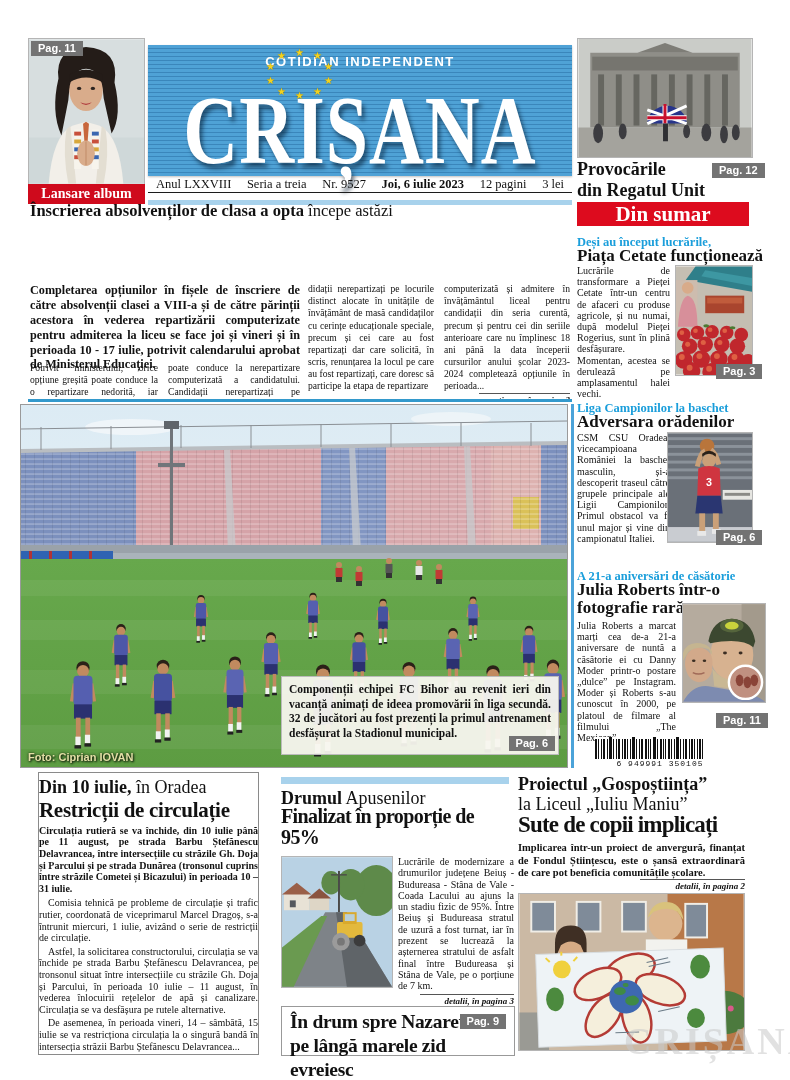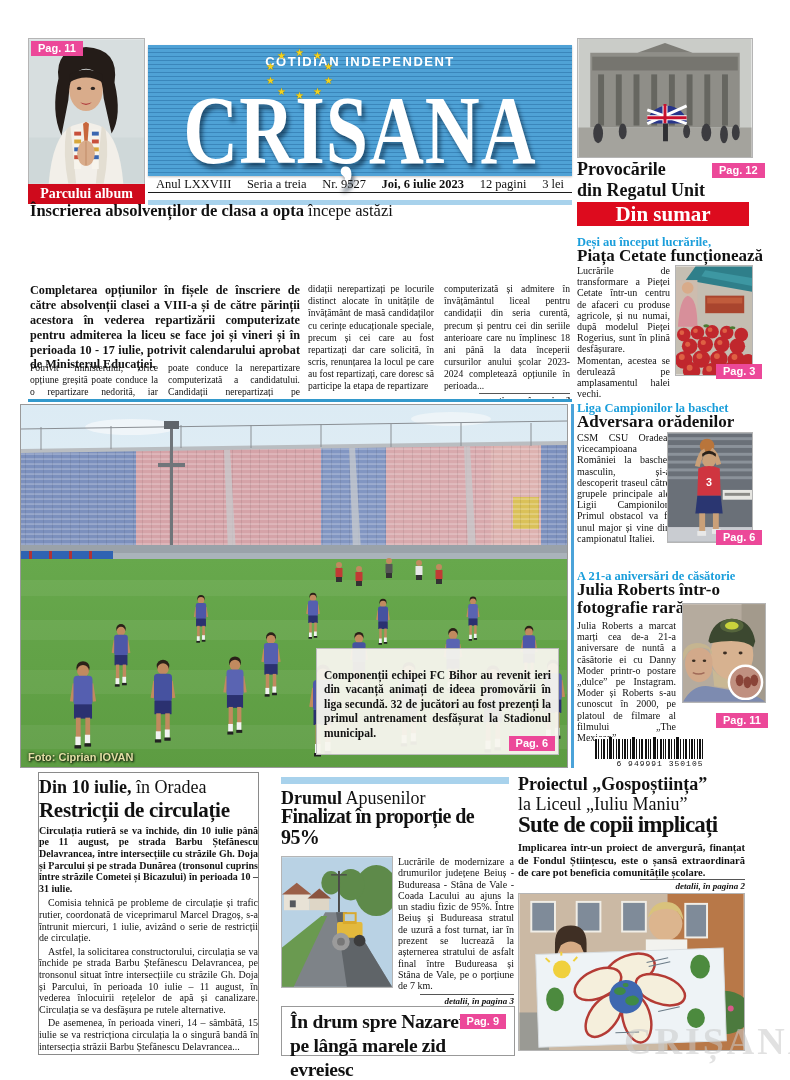--- a/index.html
+++ b/index.html
@@ -1,20 +1,20 @@
 <!DOCTYPE html>
 <html><head>
 <meta charset="utf-8">
 <style>
   html,body{margin:0;padding:0;background:#e9e9e9;}
   .page{position:relative;width:790px;height:1080px;background:#fff;overflow:hidden;
         font-family:"Liberation Serif",serif;color:#111;}
   .abs{position:absolute;}
   
-  .badge{position:absolute;background:#ec4899;color:#fff;
+  .badge{position:absolute;background:#737373;color:#fff;
          font:bold 11px "Liberation Sans",sans-serif;padding:1px 7px 2px;white-space:nowrap;}
   
   .masthead{left:148px;top:45px;width:424px;height:131px;
     background:repeating-linear-gradient(180deg,#4fa2d6 0 3px,#3a86bb 3px 4px);
     box-shadow:0 1px 2px rgba(0,0,0,.25);}
   .tagline{position:absolute;top:9px;width:100%;text-align:center;color:#fff;
     font:bold 13px "Liberation Sans",sans-serif;letter-spacing:1.5px;}
   .paper-title{position:absolute;bottom:-2px;width:100%;text-align:center;color:#fff;
     font:bold 76px "Liberation Serif",serif;letter-spacing:1px;line-height:1;
     transform:scaleY(1.28);transform-origin:bottom;
@@ -42,22 +42,22 @@
   .colbody{font-size:9.6px;line-height:1.27;text-align:justify;}
   .smallbody{font-size:10px;line-height:1.13;text-align:justify;}
   .smallbody p,.boxbody p{margin:0 0 2px;text-indent:9px;}
   .boxbody{font-size:10px;line-height:1.16;text-align:justify;}
   
   .sumar-banner{left:577px;top:202px;width:172px;height:24px;background:#dd0b1e;color:#fff;
     text-align:center;font:bold 21px/24px "Liberation Serif",serif;}
   .sb-text{font-size:10px;line-height:1.12;text-align:justify;}
   
   .photo{display:block;border:1px solid #b5b5b5;box-sizing:border-box;}
-  .caption-box{position:absolute;right:8px;bottom:12px;width:243px;
-    background:rgba(247,245,238,.95);border:1px solid #bbb;padding:19px 7px 14px;
+  .caption-box{position:absolute;right:8px;bottom:12px;width:278px;
+    background:rgba(247,245,238,.95);border:1px solid #bbb;padding:5px 7px 14px;
     font:bold 11.5px/1.26 "Liberation Serif",serif;text-align:justify;box-sizing:border-box;}
   .caption-box .badge{right:3px;bottom:3px;}
   .photo-credit{position:absolute;left:7px;bottom:4px;color:#e3dfa6;
     font:bold 11px "Liberation Sans",sans-serif;text-shadow:1px 1px 2px #17240f,0 0 3px #17240f;}
   
   .news-box{border:1px solid #8a8a8a;box-sizing:border-box;padding:5px 0;}
   .box-kicker{font-size:18px;line-height:1.1;}
   .box-headline{font-weight:bold;font-size:21px;letter-spacing:-.3px;line-height:1.1;margin:1px 0 3px;}
   .mid-headline{font-weight:bold;font-size:20px;line-height:1.05;letter-spacing:-.6px;}
   .right-headline{font-weight:bold;font-size:23px;letter-spacing:-.8px;line-height:1.05;}
@@ -94,21 +94,21 @@
       <rect x="46" y="110" width="7" height="4" fill="#3a66b0"></rect>
         <rect x="64" y="110" width="7" height="4" fill="#d8a83c"></rect>
       <rect x="46" y="118" width="7" height="4" fill="#c8503c"></rect>
         <rect x="64" y="118" width="7" height="4" fill="#3a66b0"></rect>
     </g>
     <path d="M55 86 L58 84 L61 86 L58 126Z" fill="#c8663c"></path>
     <ellipse cx="58" cy="116" rx="9" ry="13" fill="#d9ac8b"></ellipse>
     <line x1="58" y1="104" x2="58" y2="128" stroke="#c08a66" stroke-width="1"></line>
   </svg>
   <div class="badge" style="left:31px;top:41px;">Pag. 11</div>
-  <div class="abs album-banner">Parcului album</div>
+  <div class="abs album-banner">Lansare album</div>
 
   <div class="abs masthead">
     <div class="tagline">COTIDIAN INDEPENDENT</div>
     <div class="paper-title">CRIȘANA</div>
     <span class="eu-star" style="left:147px;top:3px;">★</span>
     <span class="eu-star" style="left:165px;top:6px;">★</span>
     <span class="eu-star" style="left:176px;top:17px;">★</span>
     <span class="eu-star" style="left:176px;top:31px;">★</span>
     <span class="eu-star" style="left:165px;top:42px;">★</span>
     <span class="eu-star" style="left:147px;top:46px;">★</span>

